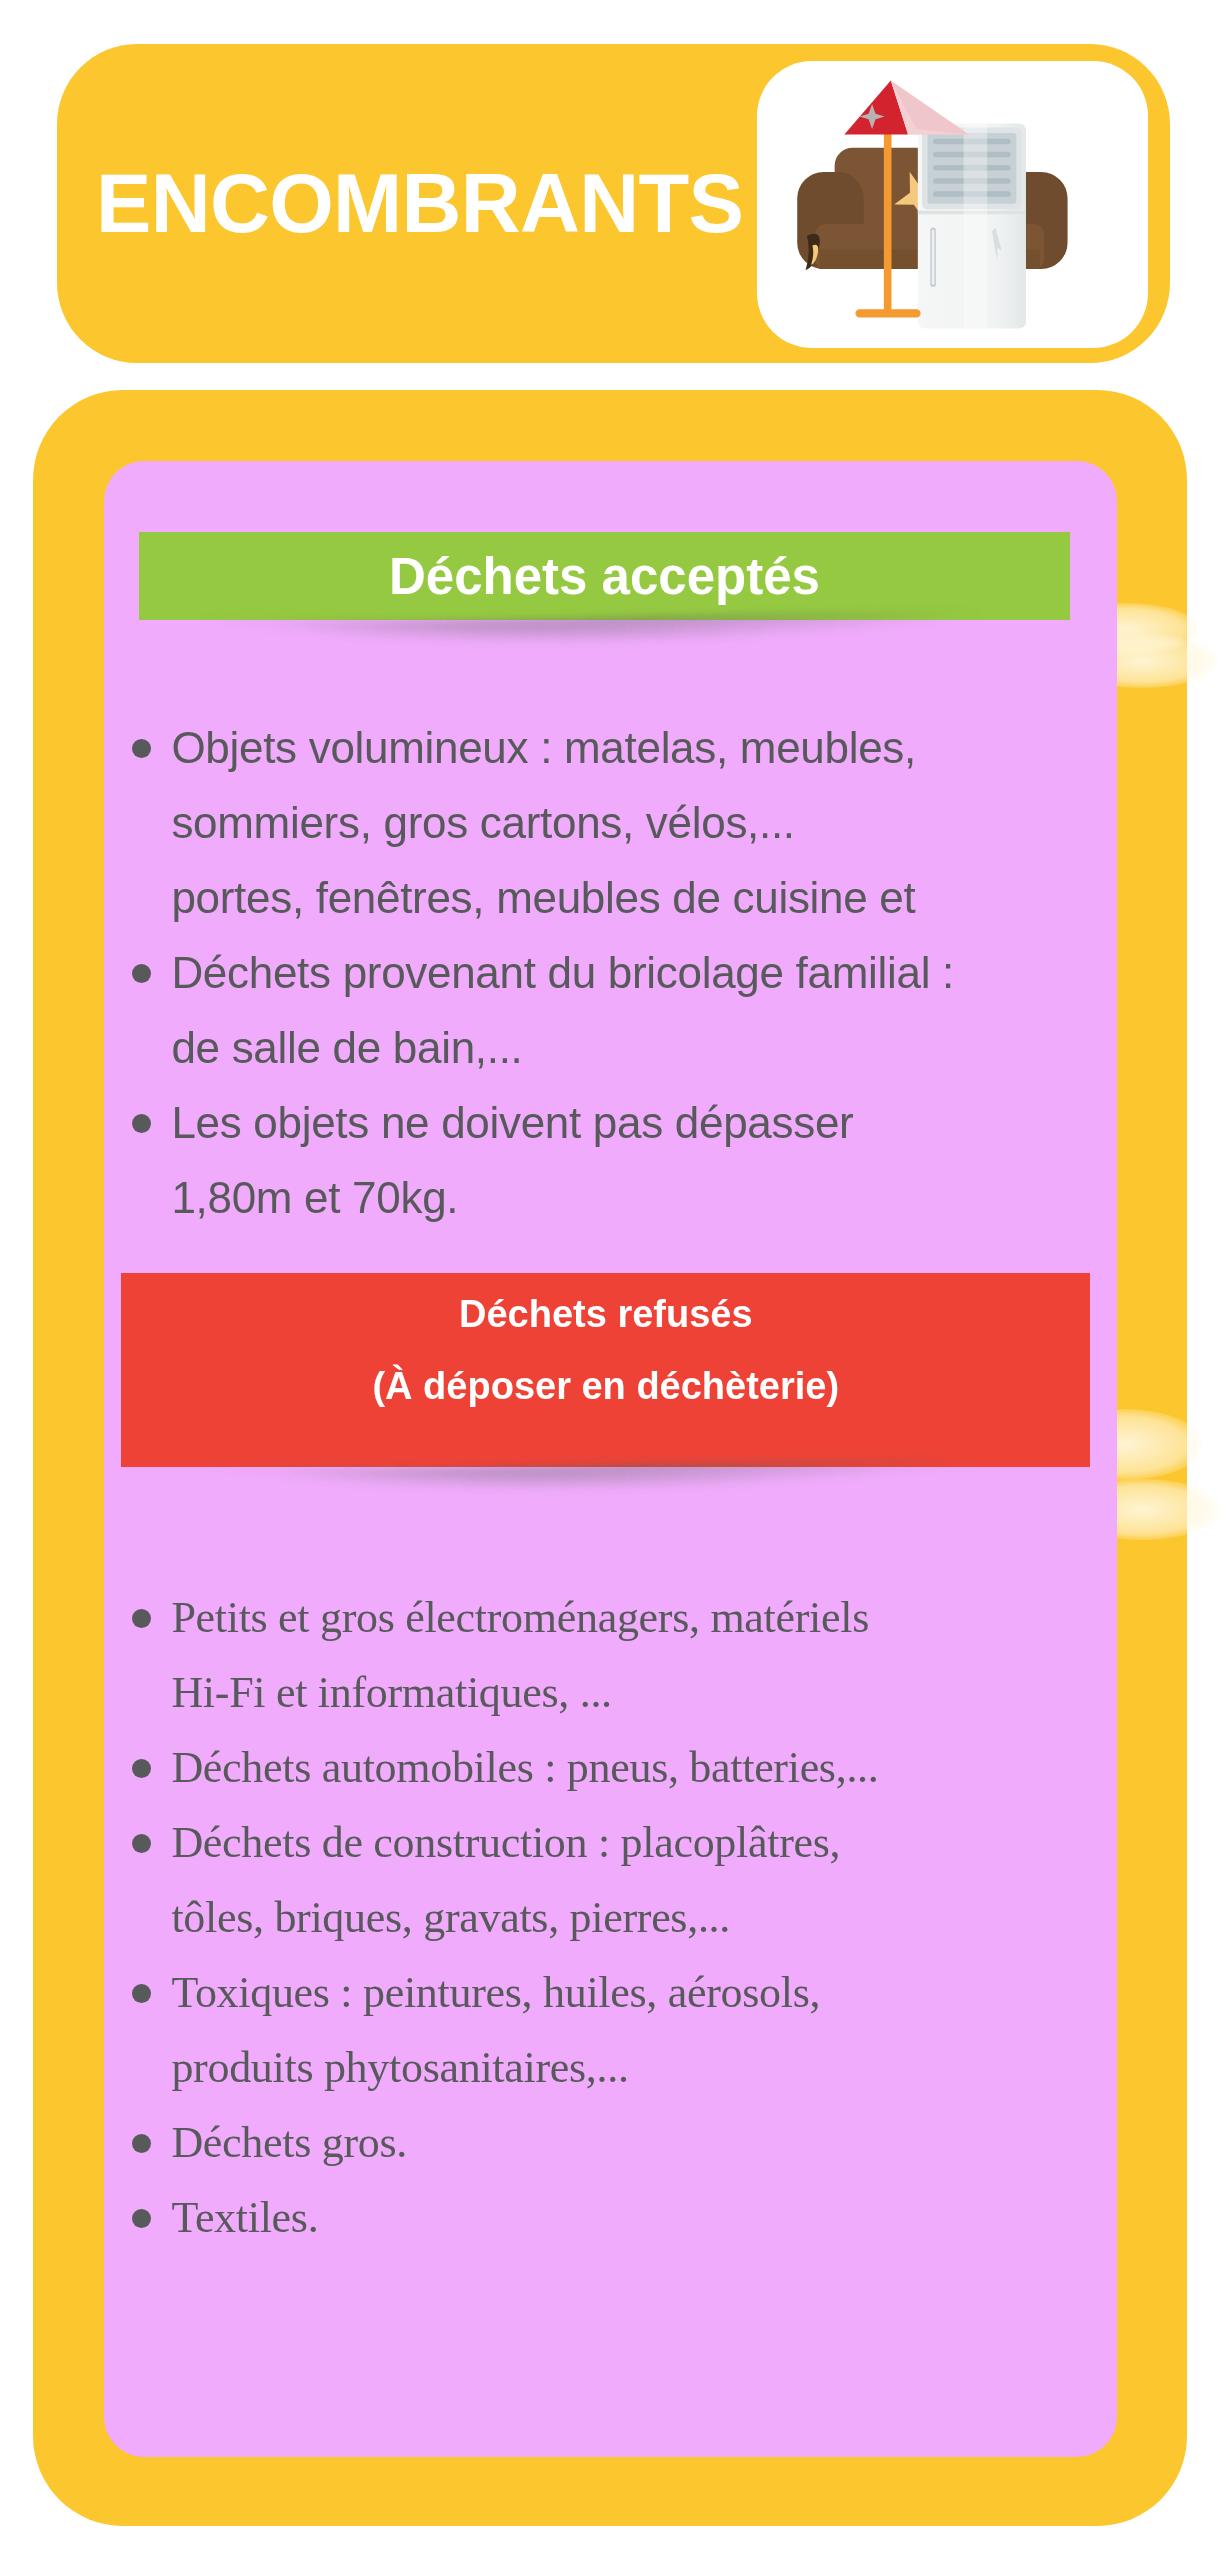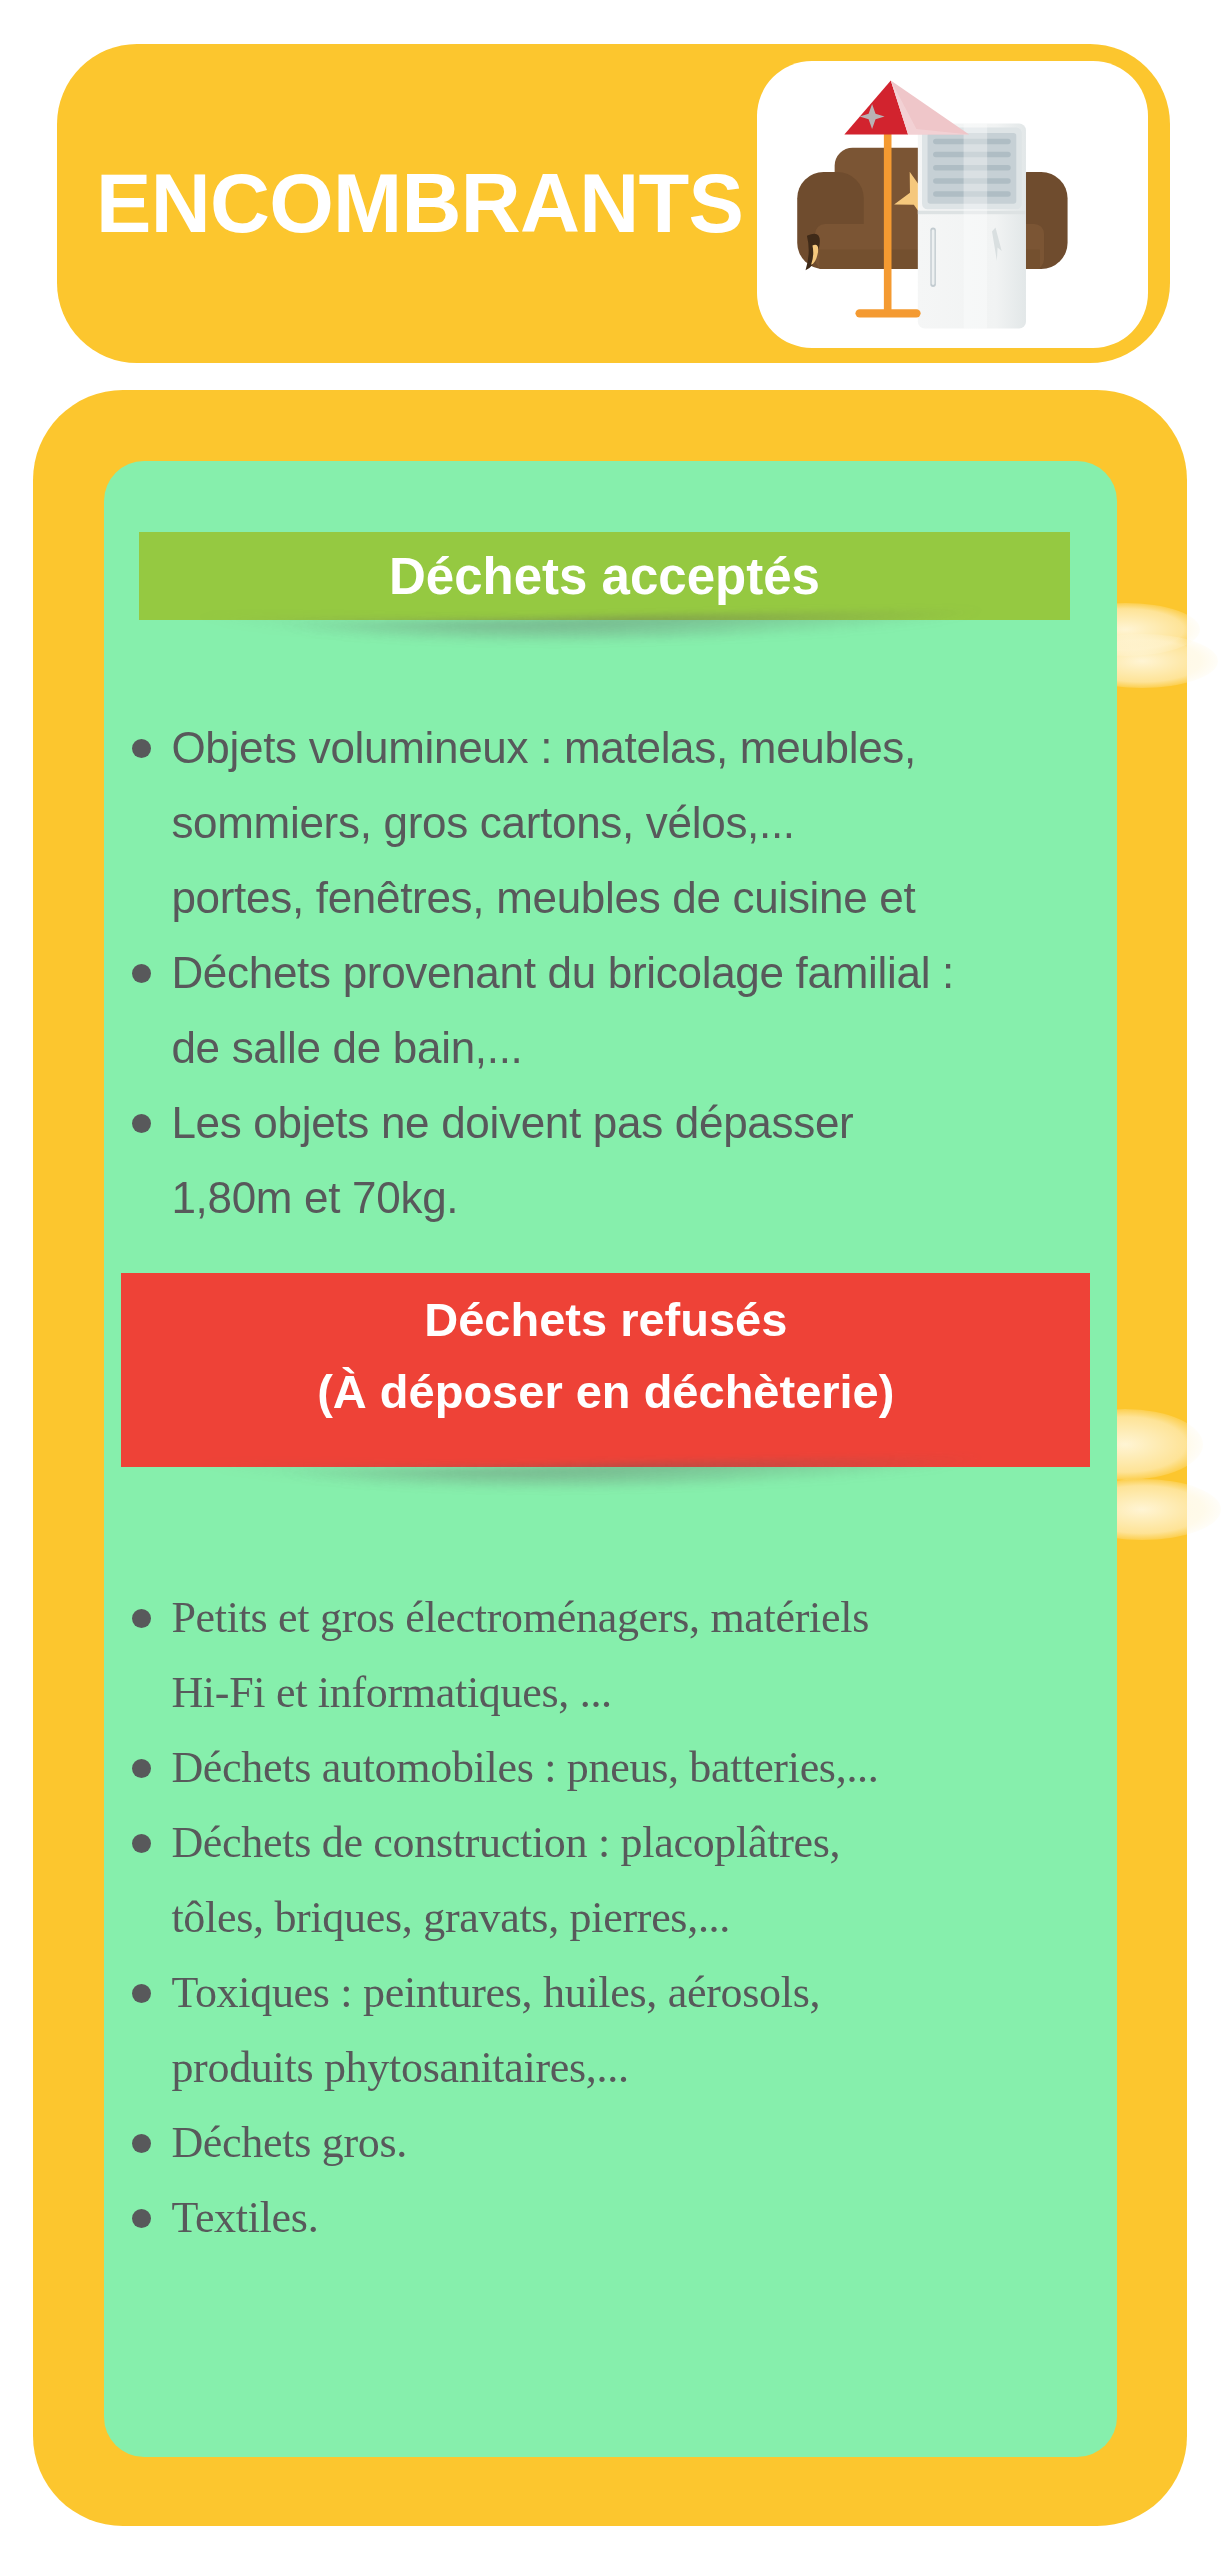--- a/index.html
+++ b/index.html
@@ -26,32 +26,32 @@
   }
   .curl{position:absolute;border-radius:50%;
     background:radial-gradient(ellipse at center, rgba(255,247,221,0.95) 0%, rgba(255,247,221,0.6) 55%, rgba(255,247,221,0) 78%);}
   .curl.g1{left:1018px;top:213px;width:149px;height:53px;}
   .curl.g2{left:1033px;top:244px;width:152px;height:54px;}
   .curl.r1{left:1014px;top:1019px;width:156px;height:71px;}
   .curl.r2{left:1030px;top:1089px;width:158px;height:61px;}
 
   .inner-card{
     position:absolute;left:71px;top:71px;width:1013px;height:1996px;
-    background:#86efac;border-radius:40px;
+    background:#f0abfc;border-radius:40px;
   }
 
   
   .banner{position:absolute;color:#ffffff;font-weight:bold;text-align:center;}
   .banner-green{
     left:35px;top:71px;width:931px;height:88px;background:#95C941;
     display:flex;align-items:center;justify-content:center;font-size:51px;
   }
   .banner-red{
     left:17.3px;top:812px;width:969px;height:194px;background:#EE4237;
-    padding-top:11px;box-sizing:border-box;font-size:47px;line-height:72px;
+    padding-top:5px;box-sizing:border-box;font-size:38px;line-height:72px;
   }
 
   
   .swoosh{position:absolute;left:0;width:983px;height:55px;pointer-events:none;}
   .swoosh.after-green{top:159px;}
   .swoosh.after-red{top:1006px;}
   .swoosh .s1{
     position:absolute;left:5.5px;top:-2.8px;width:949px;height:37px;
     background:radial-gradient(ellipse 52% 100% at 55% 0%, rgba(95,95,95,0.40) 0%, rgba(120,120,120,0) 72%);
     transform:rotate(-1.2deg);filter:blur(3.5px);

